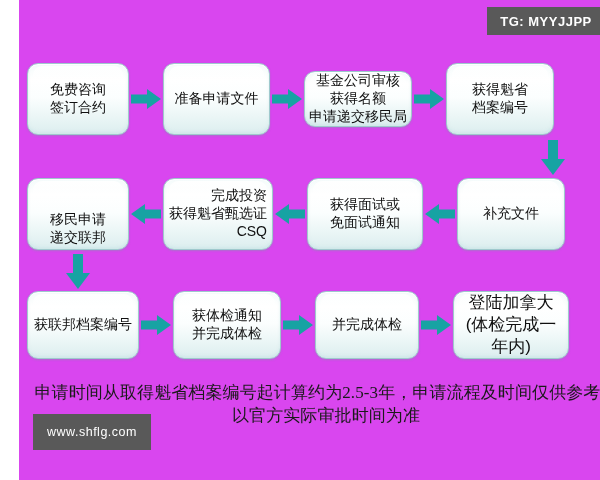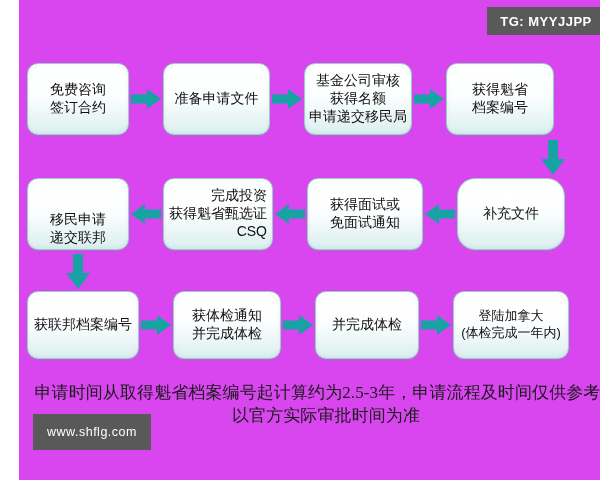--- a/index.html
+++ b/index.html
@@ -169,21 +169,21 @@
     <div class="node" style="width:107px;height:72px;">
       <span class="label">准备申请文件</span>
     </div>
 
     <div class="arrow-h">
       <svg width="30" height="22" viewBox="0 0 30 22" aria-hidden="true">
         <polygon points="0,6.5 16,6.5 16,1 30,11 16,21 16,15.5 0,15.5" fill="#17a3a3"></polygon>
       </svg>
     </div>
 
-    <div class="node" style="width:108px;height:72px;">
+    <div class="node" style="width:108px;height:56px;">
       <span class="label">基金公司审核
 获得名额
 申请递交移民局</span>
     </div>
 
     <div class="arrow-h">
       <svg width="30" height="22" viewBox="0 0 30 22" aria-hidden="true">
         <polygon points="0,6.5 16,6.5 16,1 30,11 16,21 16,15.5 0,15.5" fill="#17a3a3"></polygon>
       </svg>
     </div>
@@ -230,21 +230,21 @@
       <span class="label">获得面试或
 免面试通知</span>
     </div>
 
     <div class="arrow-h">
       <svg width="30" height="22" viewBox="0 0 30 22" aria-hidden="true">
         <polygon points="30,6.5 14,6.5 14,1 0,11 14,21 14,15.5 30,15.5" fill="#17a3a3"></polygon>
       </svg>
     </div>
 
-    <div class="node" style="width:108px;height:72px;border-radius:18px;">
+    <div class="node" style="width:108px;height:72px;">
       <span class="label">补充文件</span>
     </div>
   </div>
 
   <div class="arrow-v" id="arrow-down-left">
     <svg width="26" height="36" viewBox="0 0 26 36" aria-hidden="true">
       <polygon points="8,0 18,0 18,19 25,19 13,35 1,19 8,19" fill="#17a3a3"></polygon>
     </svg>
   </div>
 
@@ -275,21 +275,21 @@
     <div class="node" style="width:104px;height:68px;">
       <span class="label">并完成体检</span>
     </div>
 
     <div class="arrow-h">
       <svg width="30" height="22" viewBox="0 0 30 22" aria-hidden="true">
         <polygon points="0,6.5 16,6.5 16,1 30,11 16,21 16,15.5 0,15.5" fill="#17a3a3"></polygon>
       </svg>
     </div>
 
-    <div class="node" style="width:116px;height:68px;font-size:13px;">
+    <div class="node" style="width:116px;height:68px;font-size:17px;">
       <span class="label">登陆加拿大
 (体检完成一年内)</span>
     </div>
   </div>
 
   <div id="footnote">申请时间从取得魁省档案编号起计算约为2.5-3年，申请流程及时间仅供参考，以官方实际审批时间为准</div>
 
   <div class="badge" id="badge-site">www.shflg.com</div>
 
 </div>

